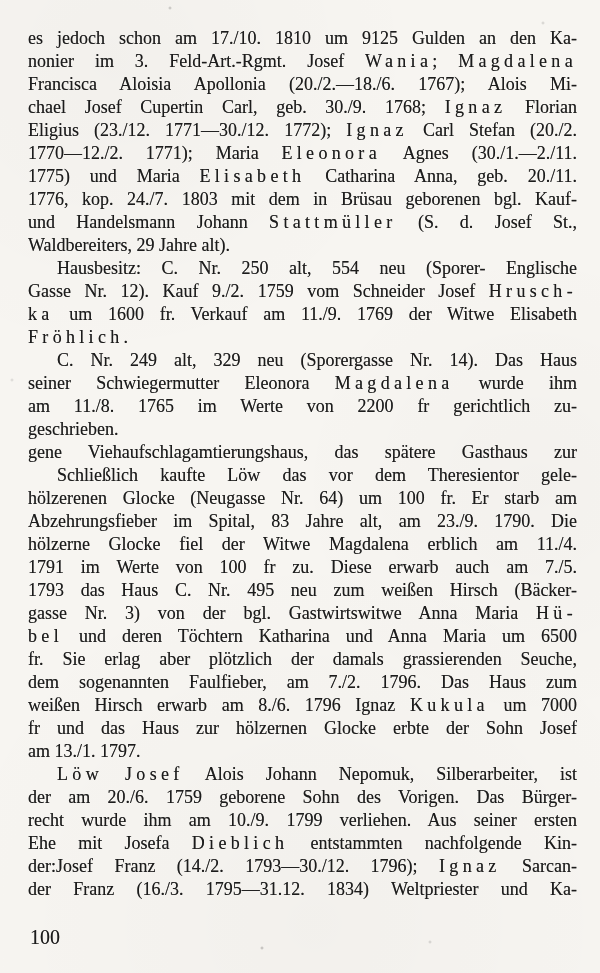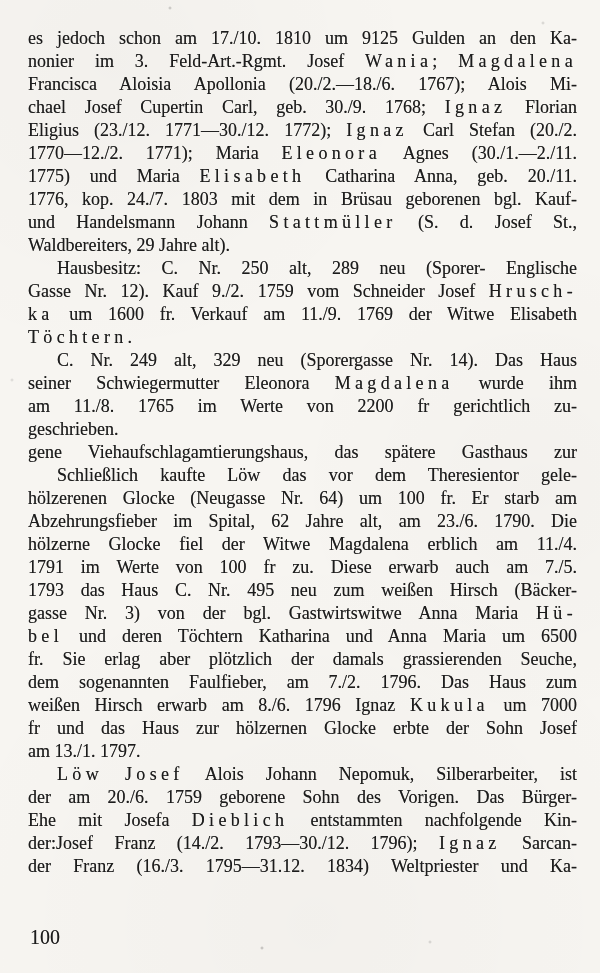--- a/index.html
+++ b/index.html
@@ -64,49 +64,50 @@
         <div class="line">Francisca Aloisia Apollonia (20./2.—18./6. 1767); Alois Mi-</div>
         <div class="line">chael Josef Cupertin Carl, geb. 30./9. 1768; <span class="sp">Ignaz</span> Florian</div>
         <div class="line">Eligius (23./12. 1771—30./12. 1772); <span class="sp">Ignaz</span> Carl Stefan (20./2.</div>
         <div class="line">1770—12./2. 1771); Maria <span class="sp">Eleonora</span> Agnes (30./1.—2./11.</div>
         <div class="line">1775) und Maria <span class="sp">Elisabeth</span> Catharina Anna, geb. 20./11.</div>
         <div class="line">1776, kop. 24./7. 1803 mit dem in Brüsau geborenen bgl. Kauf-</div>
         <div class="line">und Handelsmann Johann <span class="sp">Stattmüller</span> (S. d. Josef St.,</div>
         <div class="line last">Waldbereiters, 29 Jahre alt).</div>
       </div>
       <div class="para">
-        <div class="line indent">Hausbesitz: C. Nr. 250 alt, 289 neu (Sporer- Englische</div>
+        <div class="line indent">Hausbesitz: C. Nr. 250 alt, 554 neu (Sporer- Englische</div>
         <div class="line">Gasse Nr. 12). Kauf 9./2. 1759 vom Schneider Josef <span class="sp">Hrusch-</span></div>
         <div class="line"><span class="sp">ka</span> um 1600 fr. Verkauf am 11./9. 1769 der Witwe Elisabeth</div>
-        <div class="line last"><span class="sp">Töchtern</span>.</div>
+        <div class="line last"><span class="sp">Fröhlich</span>.</div>
       </div>
       <div class="para">
         <div class="line indent">C. Nr. 249 alt, 329 neu (Sporergasse Nr. 14). Das Haus</div>
         <div class="line">seiner Schwiegermutter Eleonora <span class="sp">Magdalena</span> wurde ihm</div>
         <div class="line">am 11./8. 1765 im Werte von 2200 fr gerichtlich zu-</div>
         <div class="line last">geschrieben.</div>
       </div>
       <div class="para">
         <div class="line">gene Viehaufschlagamtierungshaus, das spätere Gasthaus zur</div>
         <div class="line indent">Schließlich kaufte Löw das vor dem Theresientor gele-</div>
         <div class="line">hölzerenen Glocke (Neugasse Nr. 64) um 100 fr. Er starb am</div>
-        <div class="line">Abzehrungsfieber im Spital, 62 Jahre alt, am 23./6. 1790. Die</div>
+        <div class="line">Abzehrungsfieber im Spital, 83 Jahre alt, am 23./9. 1790. Die</div>
         <div class="line">hölzerne Glocke fiel der Witwe Magdalena erblich am 11./4.</div>
         <div class="line">1791 im Werte von 100 fr zu. Diese erwarb auch am 7./5.</div>
         <div class="line">1793 das Haus C. Nr. 495 neu zum weißen Hirsch (Bäcker-</div>
         <div class="line">gasse Nr. 3) von der bgl. Gastwirtswitwe Anna Maria <span class="sp">Hü-</span></div>
         <div class="line"><span class="sp">bel</span> und deren Töchtern Katharina und Anna Maria um 6500</div>
         <div class="line">fr. Sie erlag aber plötzlich der damals grassierenden Seuche,</div>
         <div class="line">dem sogenannten Faulfieber, am 7./2. 1796. Das Haus zum</div>
         <div class="line">weißen Hirsch erwarb am 8./6. 1796 Ignaz <span class="sp">Kukula</span> um 7000</div>
         <div class="line">fr und das Haus zur hölzernen Glocke erbte der Sohn Josef</div>
         <div class="line last">am 13./1. 1797.</div>
       </div>
       <div class="para">
         <div class="line indent"><span class="sp b">Löw</span> <span class="sp">Josef</span> Alois Johann Nepomuk, Silberarbeiter, ist</div>
         <div class="line">der am 20./6. 1759 geborene Sohn des Vorigen. Das Bürger-</div>
+        <div class="line">recht wurde ihm am 10./9. 1799 verliehen. Aus seiner ersten</div>
         <div class="line">Ehe mit Josefa <span class="sp">Dieblich</span> entstammten nachfolgende Kin-</div>
         <div class="line">der:Josef Franz (14./2. 1793—30./12. 1796); <span class="sp">Ignaz</span> Sarcan-</div>
         <div class="line">der Franz (16./3. 1795—31.12. 1834) Weltpriester und Ka-</div>
       </div>
     </div>
   <div class="pagenum">100</div>
 </div>
 
 </body></html>

